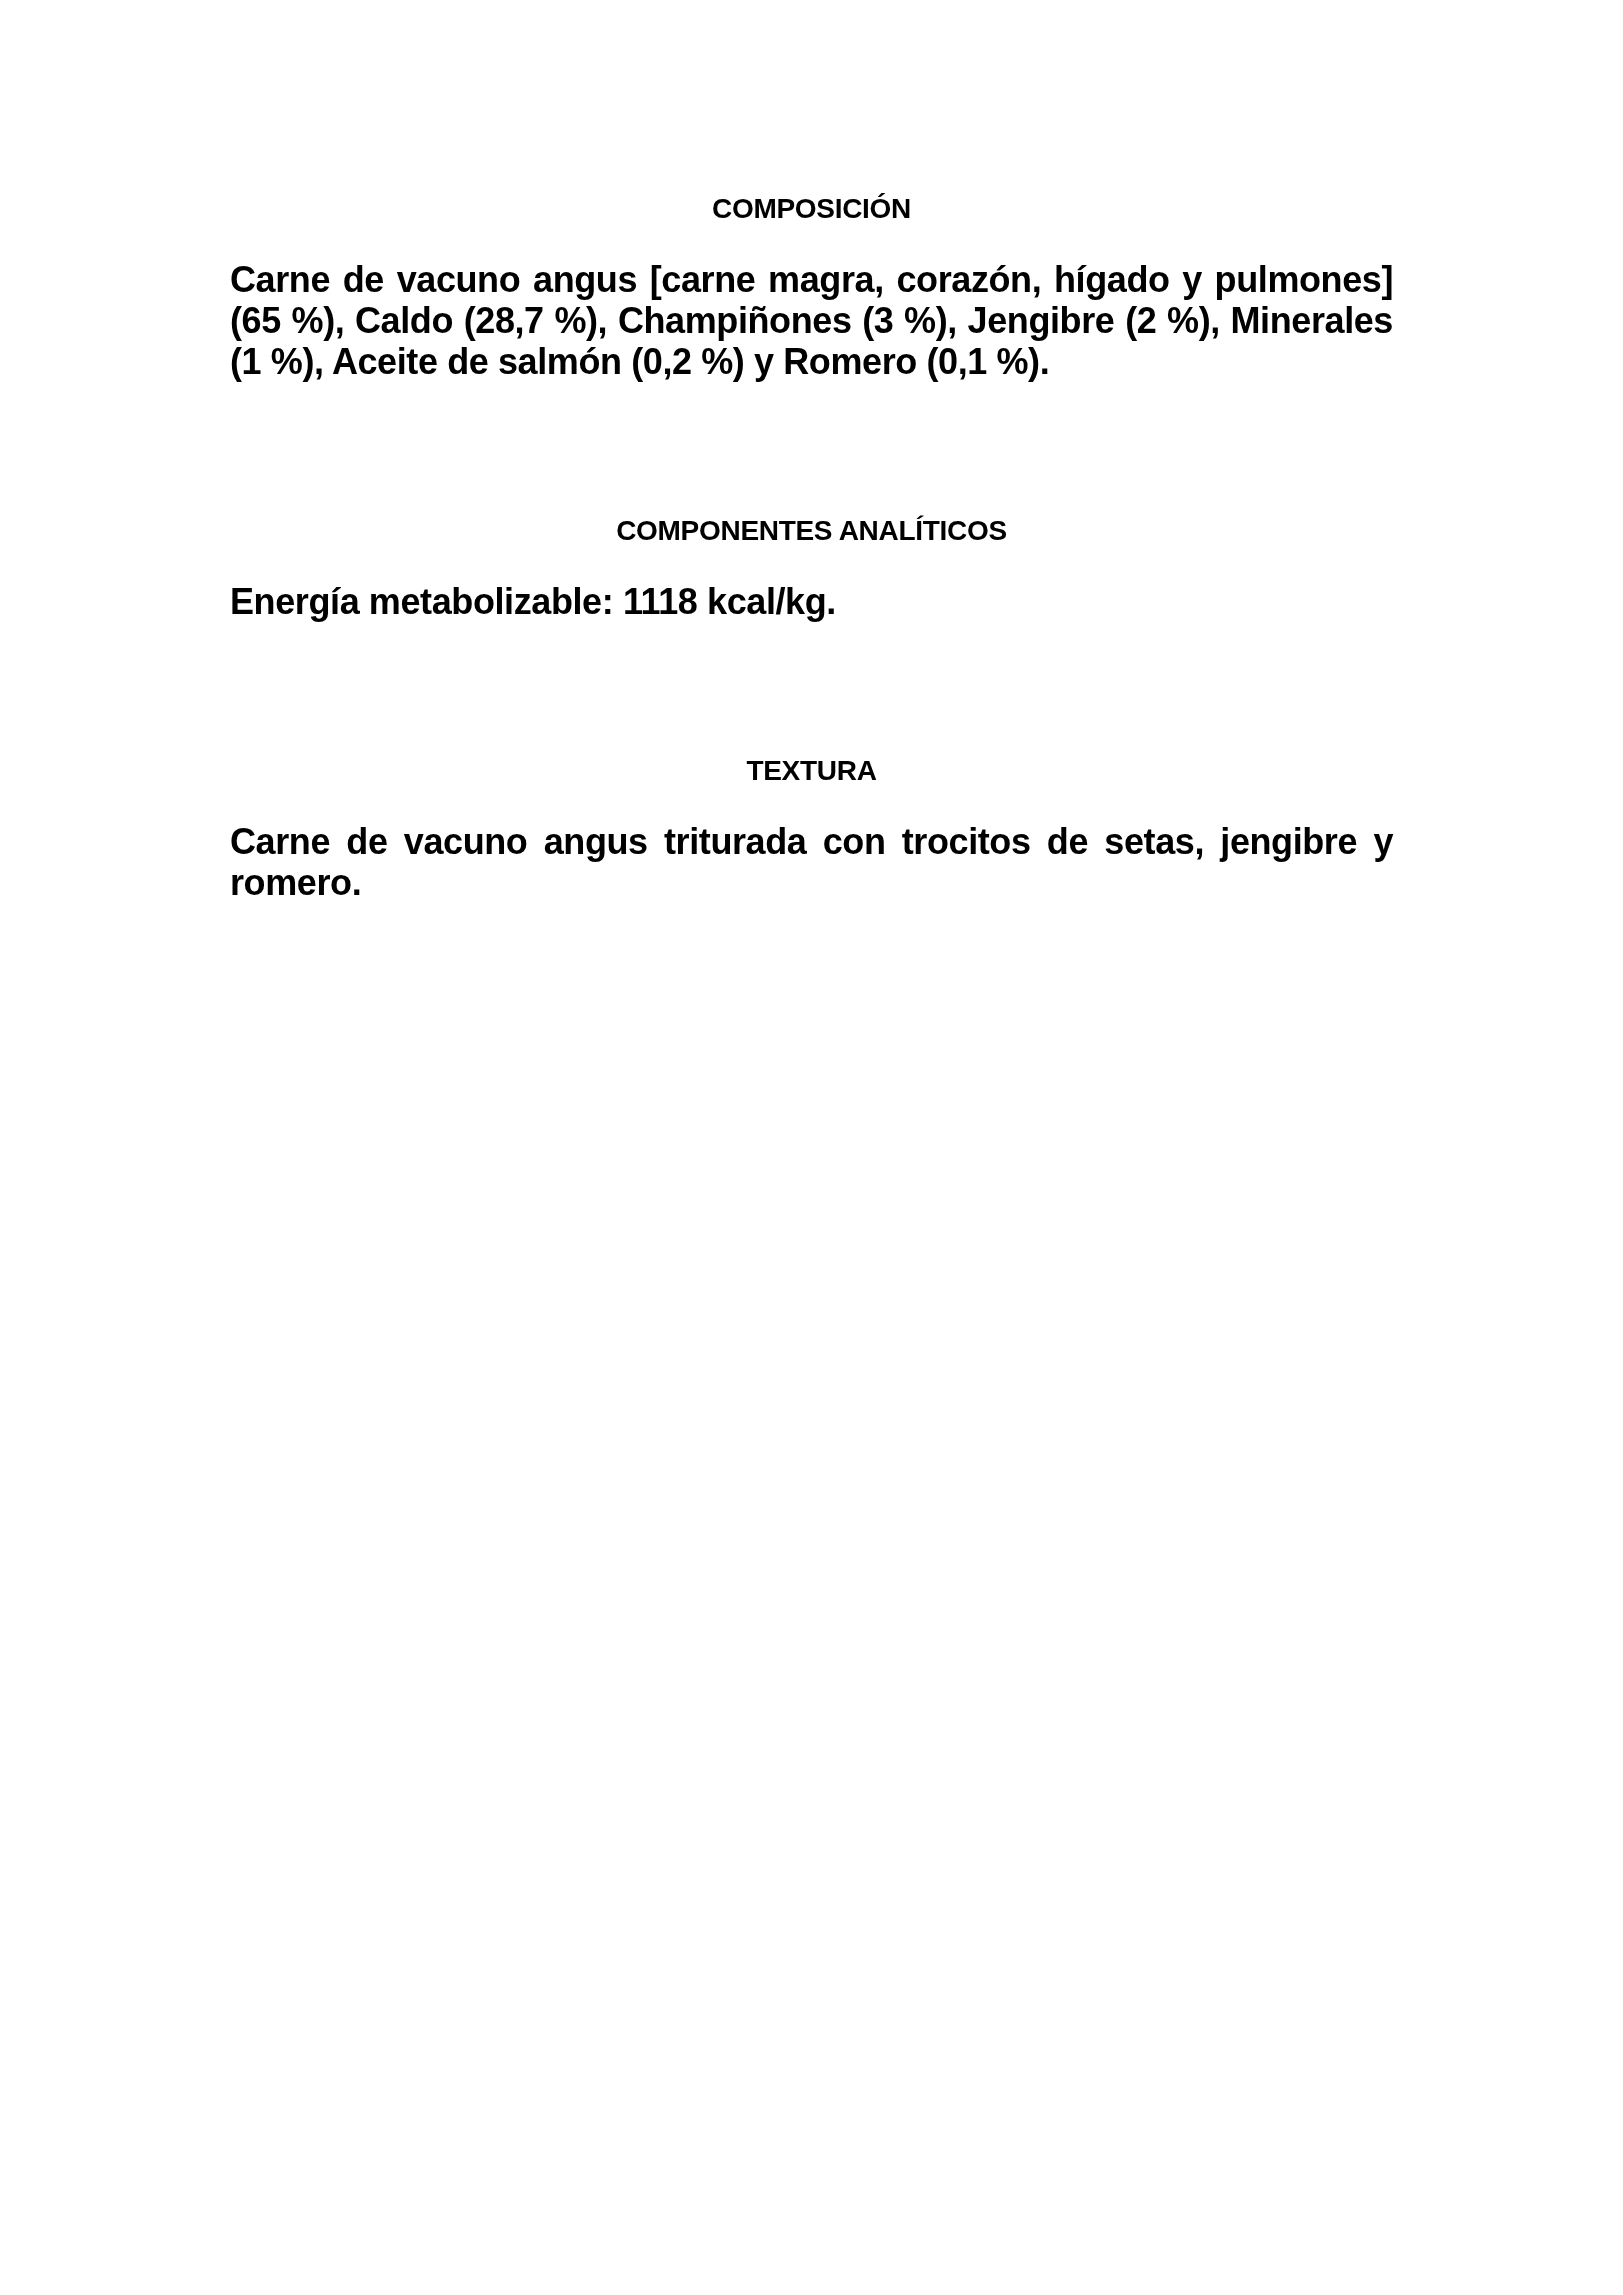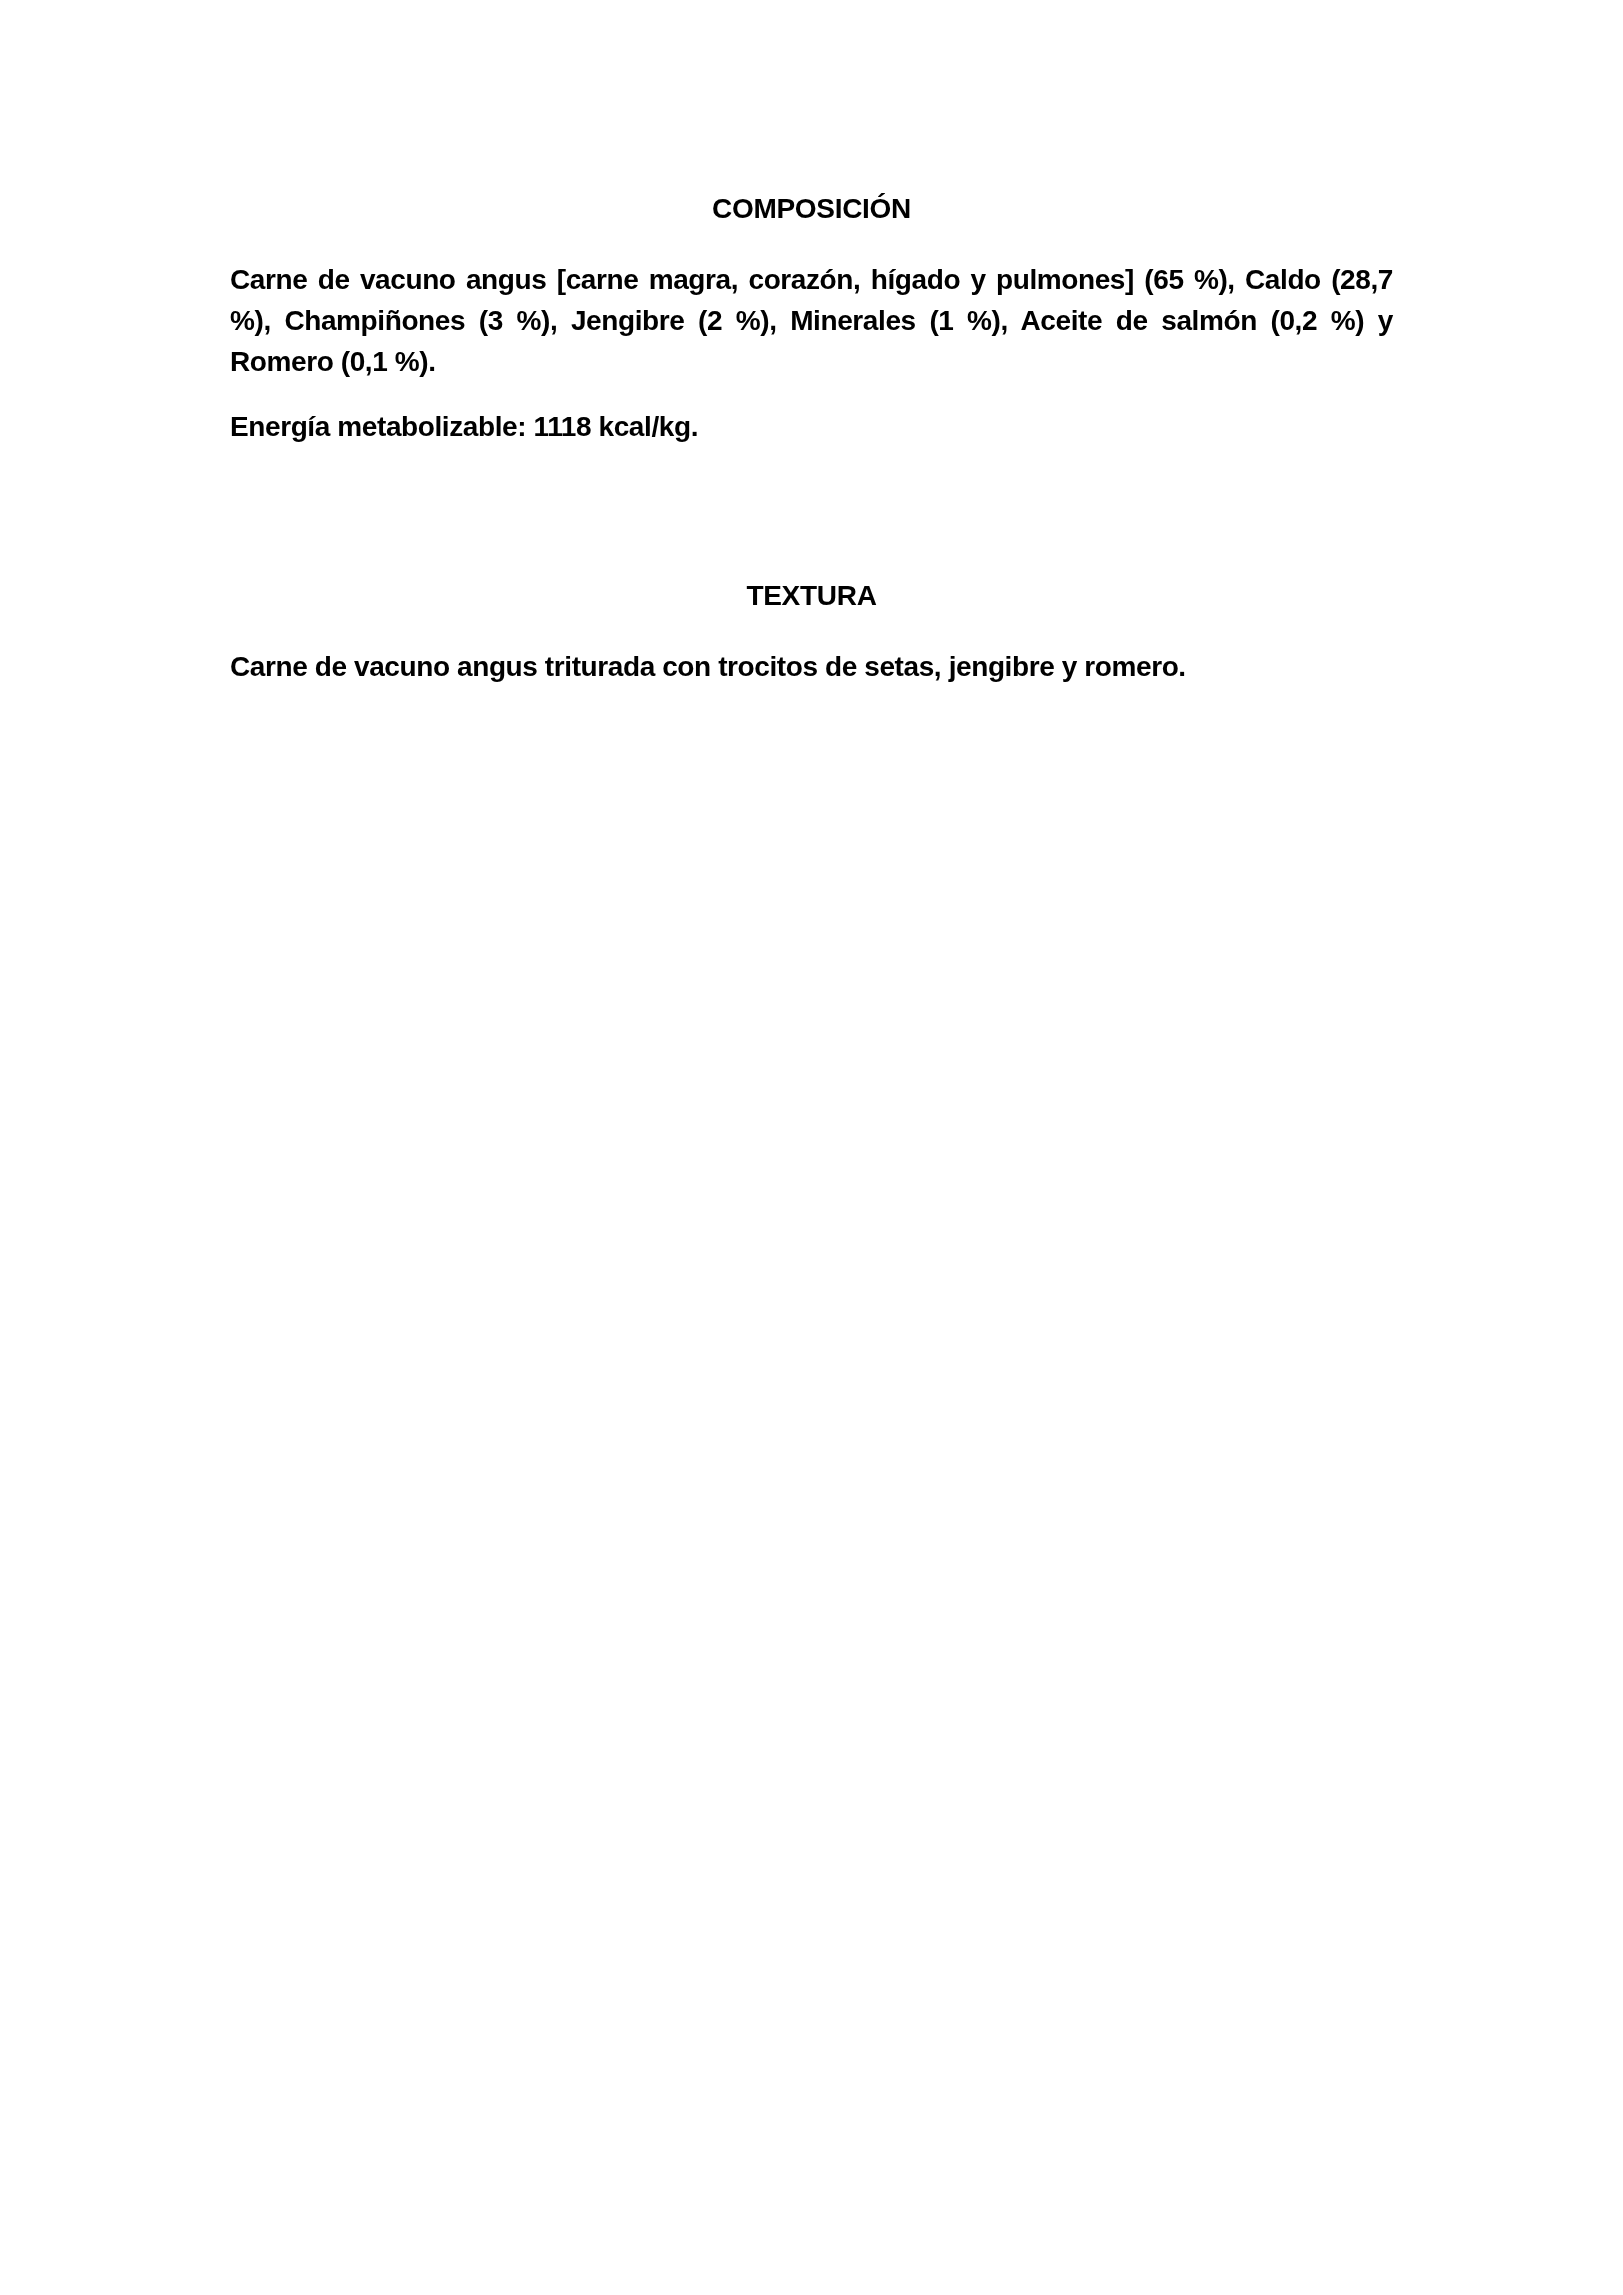--- a/index.html
+++ b/index.html
@@ -29,39 +29,40 @@
     text-align: center;
     letter-spacing: -0.3px;
     margin: 128px 0 30px 0;
   }
 
   .doc-section:first-child .heading {
     margin-top: 0;
   }
 
   .para {
-    font-size: 28px;
+    font-size: 36px;
     line-height: 41px;
     font-weight: bold;
     text-align: justify;
     letter-spacing: -0.4px;
     margin: 0 0 24px 0;
   }
 </style>
 </head>
 <body>
 
 <div class="page">
 
   <section class="doc-section">
     <h2 class="heading">COMPOSICIÓN</h2>
     <p class="para">Carne de vacuno angus [carne magra, corazón, hígado y pulmones] (65 %), Caldo (28,7 %), Champiñones (3 %), Jengibre (2 %), Minerales (1 %), Aceite de salmón (0,2 %) y Romero (0,1 %).</p>
   </section>
 
   <section class="doc-section">
+    <h2 class="heading">COMPONENTES ANALÍTICOS</h2>
     <p class="para">Energía metabolizable: 1118 kcal/kg.</p>
   </section>
 
 
   <section class="doc-section">
     <h2 class="heading">TEXTURA</h2>
     <p class="para">Carne de vacuno angus triturada con trocitos de setas, jengibre y romero.</p>
   </section>
 
 </div>

